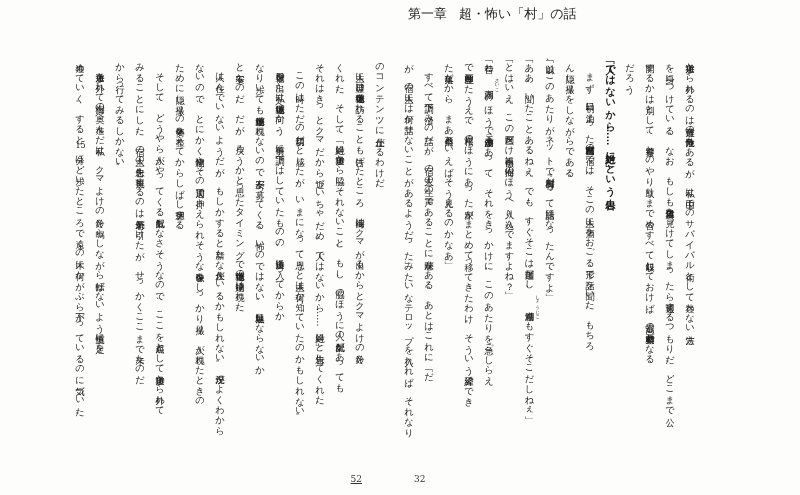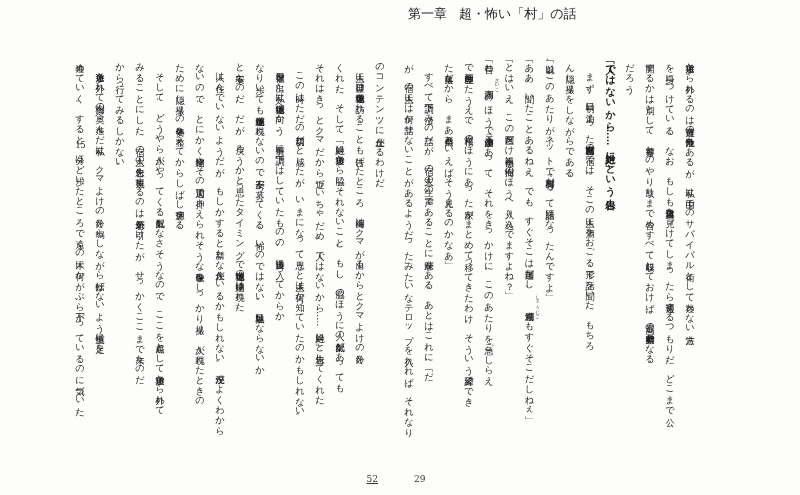--- a/index.html
+++ b/index.html
@@ -39,21 +39,21 @@
   ruby{ruby-align:center;}
   ruby rt{font-size:4.6px;letter-spacing:0;}
   .small{font-size:7.4px;}
   
   .folio{
     position:absolute;top:417px;
     font-size:9px;color:#333;
     font-family:"DejaVu Serif","Liberation Serif",serif;
   }
   .page-right .folio{left:14px;}
-  .page-left .folio{right:12px;text-decoration:underline;}
+  .page-left .folio{right:28px;text-decoration:underline;}
 </style>
 </head>
 <body>
 
 <div class="book">
 
   <div class="running-head">
     <span class="chapter">第一章</span><span class="rh-title">超・怖い「村」の話</span>
   </div>
 
@@ -90,16 +90,16 @@
         <p class="col">ん隠し撮りをしながらである。</p>
         <p class="col">「以前、このあたりがネットで『樹海村だ』って話題になったんですよ」</p>
         <p class="col">「ああ、聞いたことあるねえ。でも、すぐそこは国道だし、<ruby>精進湖<rt>しょうじこ</rt></ruby>もすぐそこだしねぇ」</p>
         <p class="col">「とはいえ、この区画だけ不自然に樹海のほうへ入り込んでますよね？」</p>
         <p class="col">「昔ね、<ruby>西湖<rt>さいこ</rt></ruby>のほうで山津波<span class="small">（土石流）</span>があって、それをきっかけに、このあたりを急ごしらえ</p>
         <p class="col">で区画整理したうえで、尾根のほうにあった家がまとめて移ってきたわけ。そういう経緯ででき</p>
         <p class="col">た集落だから、まあ不自然といえばそう見えるのかなあ」</p>
         <p class="col indent">すべて下調べ済みの話だが、宿の主人の生の声であることに意味がある。あとはこれに、「だ</p>
         <p class="col">が、宿の主人には何か話せないことがあるようだった」みたいなテロップを入れれば、それなり</p>
       </div>
-    <div class="folio">29</div>
+    <div class="folio">32</div>
   </div>
 
 </div>
 
 </body></html>

